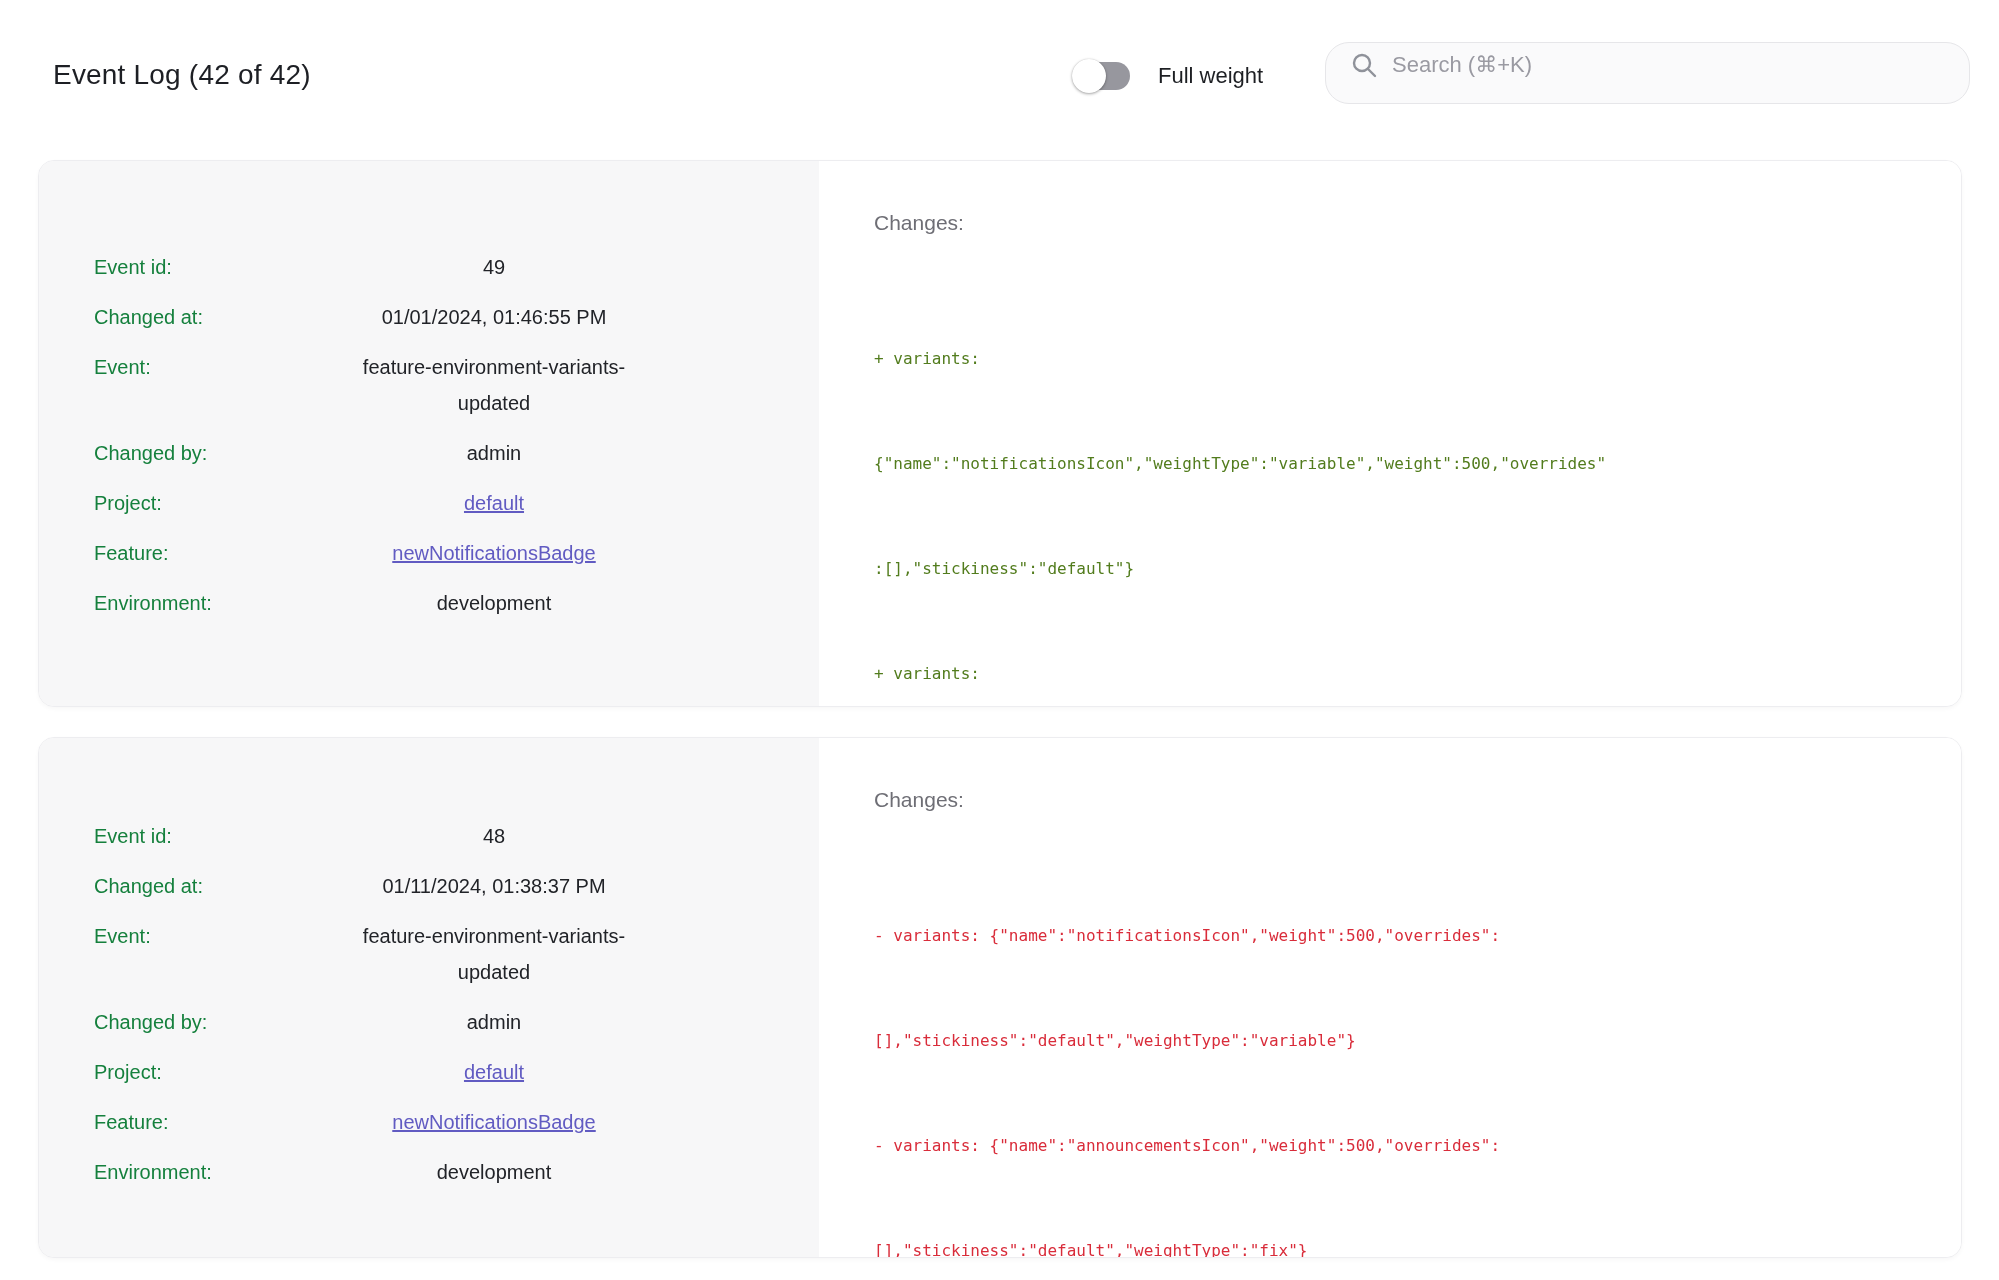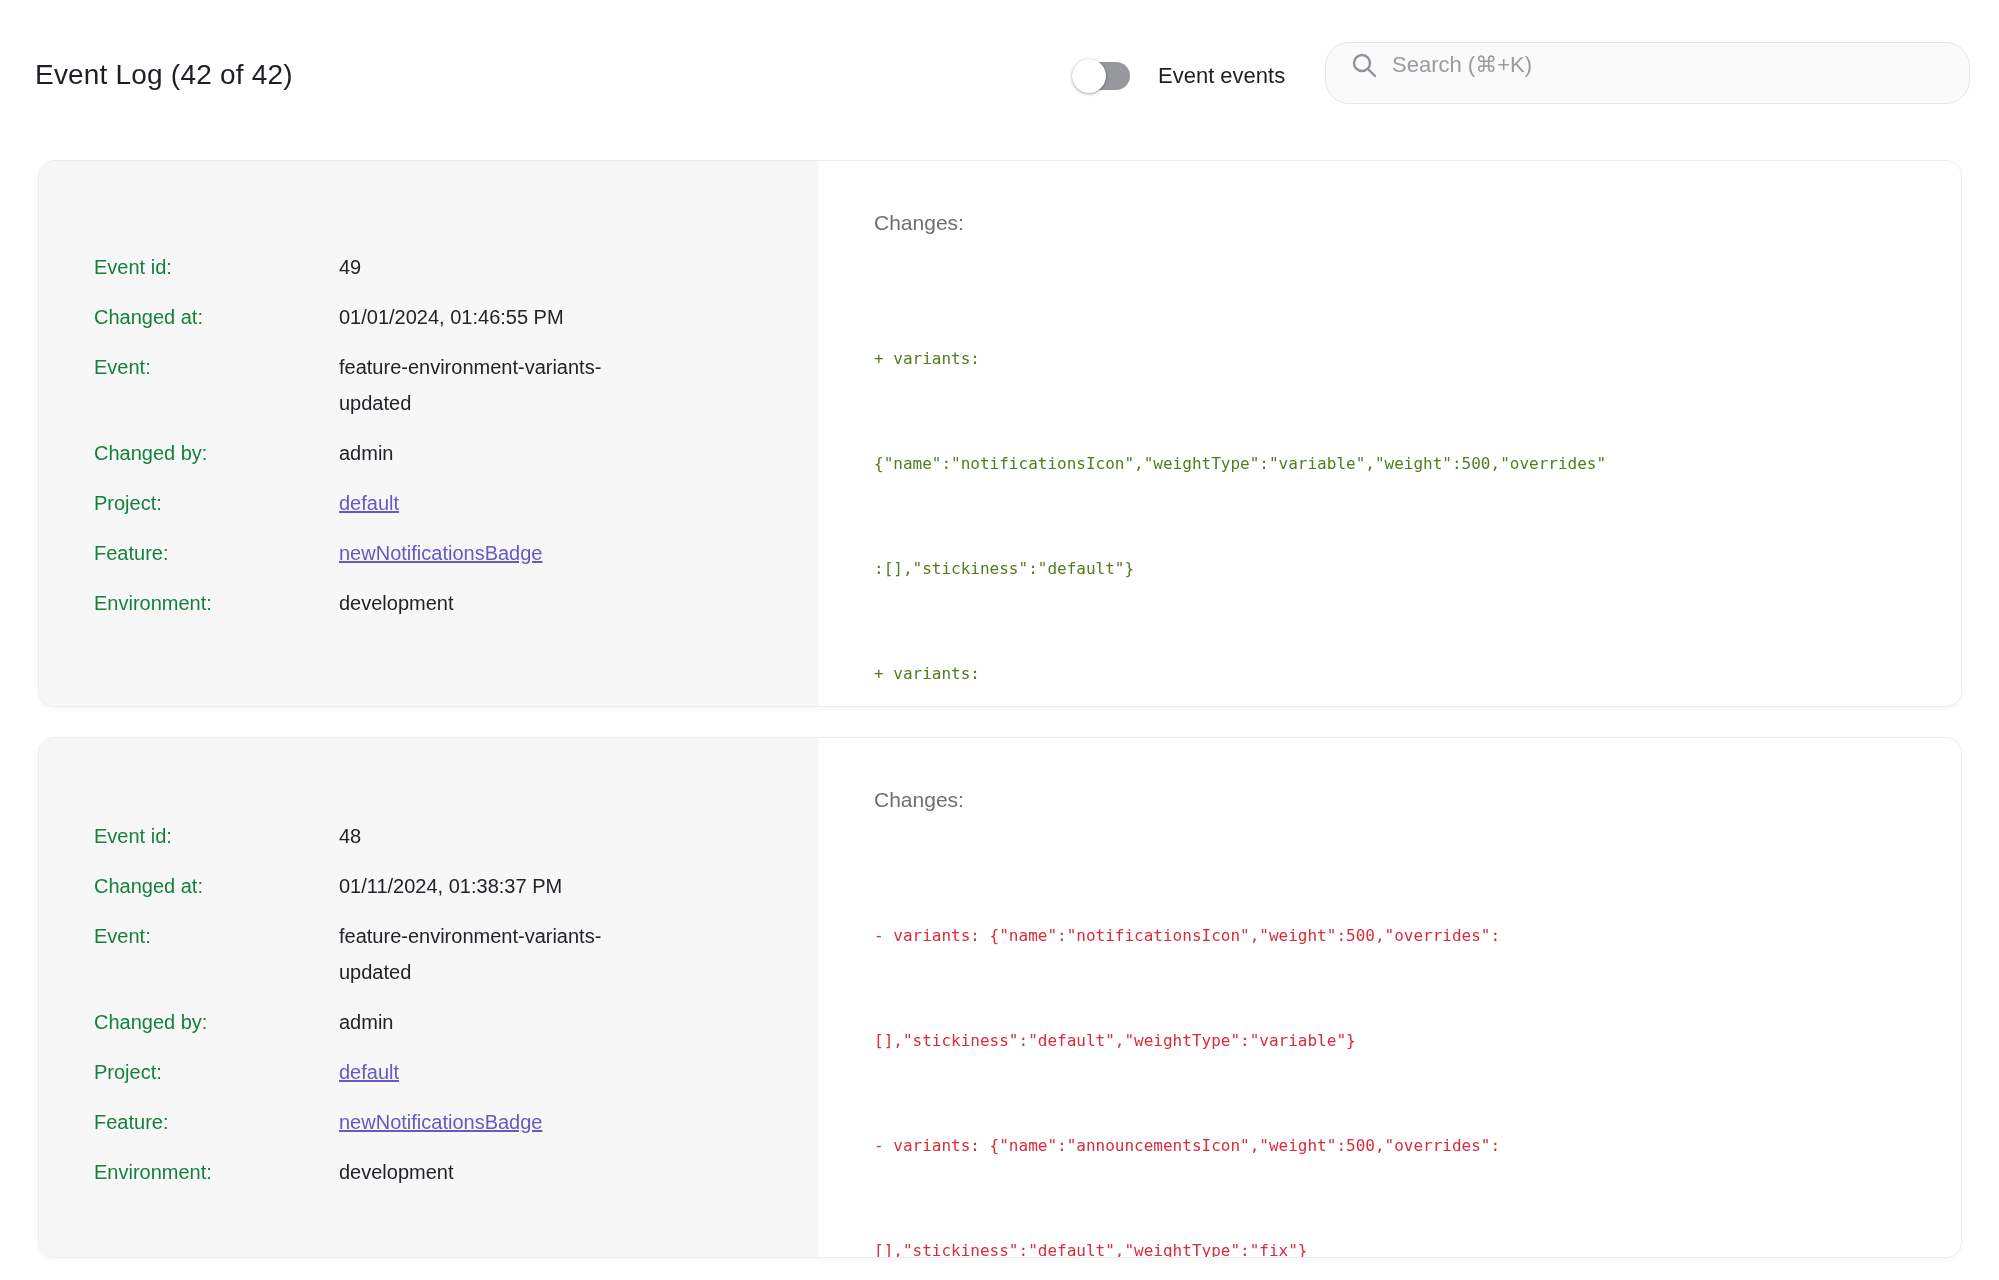--- a/index.html
+++ b/index.html
@@ -2,21 +2,21 @@
 <html><head>
 <meta charset="utf-8">
 <style>
   * { margin: 0; padding: 0; box-sizing: border-box; }
   html, body { width: 1999px; height: 1280px; background: #ffffff; overflow: hidden; }
   body { font-family: "Liberation Sans", sans-serif; color: #212328; }
 
   
   .header { position: relative; height: 160px; }
   .page-title {
-    position: absolute; left: 35px; top: 55px;
+    position: absolute; left: 53px; top: 55px;
     font-size: 28px; line-height: 40px; font-weight: 500;
     color: #1d1f24; letter-spacing: 0.2px;
   }
   .toggle-group { position: absolute; left: 1072px; top: 58px; display: flex; align-items: center; }
   .switch { position: relative; width: 58px; height: 36px; cursor: pointer; }
   .switch-track {
     position: absolute; left: 2px; top: 4px; width: 56px; height: 28px;
     background: #97979e; border-radius: 14px;
   }
   .switch-knob {
@@ -45,21 +45,21 @@
     border: 1px solid #ededf0; border-radius: 16px; overflow: hidden;
     background: #ffffff; box-shadow: 0 2px 4px rgba(0,0,0,0.03);
   }
   .event-card.card-1 { height: 547px; margin-bottom: 30px; }
   .event-card.card-2 { height: 521px; }
 
   .meta-panel { background: #f7f7f8; padding: 88px 40px 0 55px; }
   .card-2 .meta-panel { padding-top: 80px; }
   .meta-row { display: flex; font-size: 20px; line-height: 36px; margin-bottom: 14px; }
   .meta-label { flex: 0 0 245px; color: #15803d; }
-  .meta-value { width: 310px; color: #212328; overflow-wrap: break-word; }
+  .meta-value { width: 310px; color: #212328; overflow-wrap: break-word; text-align: center; }
   .meta-value a { color: #615bc2; text-decoration: underline; }
 
   .changes-panel { background: #ffffff; padding: 48px 30px 0 55px; }
   .changes-label { font-size: 21px; line-height: 28px; color: #6e6e75; margin-bottom: 34px; }
   .diff-block {
     font-family: "DejaVu Sans Mono", monospace;
     font-size: 16px; line-height: 35px; white-space: pre;
   }
   .diff-add { color: #527c1d; }
   .diff-del { color: #d92c3a; }
@@ -68,21 +68,21 @@
 <body>
 
 <div class="header">
   <div class="page-title">Event Log (42 of 42)</div>
 
   <div class="toggle-group">
     <div class="switch">
       <div class="switch-track"></div>
       <div class="switch-knob"></div>
     </div>
-    <span class="toggle-label">Event events</span>
+    <span class="toggle-label">Full weight</span>
   </div>
 
   <div class="search-box">
     <span class="search-icon">
       <svg viewBox="0 0 28 28" width="28" height="28" fill="none" stroke="#8f929a" stroke-width="2.4" stroke-linecap="round">
         <circle cx="12" cy="12" r="8"></circle>
         <line x1="18" y1="18" x2="25" y2="25"></line>
       </svg>
     </span>
     <input class="search-input" type="text" placeholder="Search (⌘+K)" style="">

